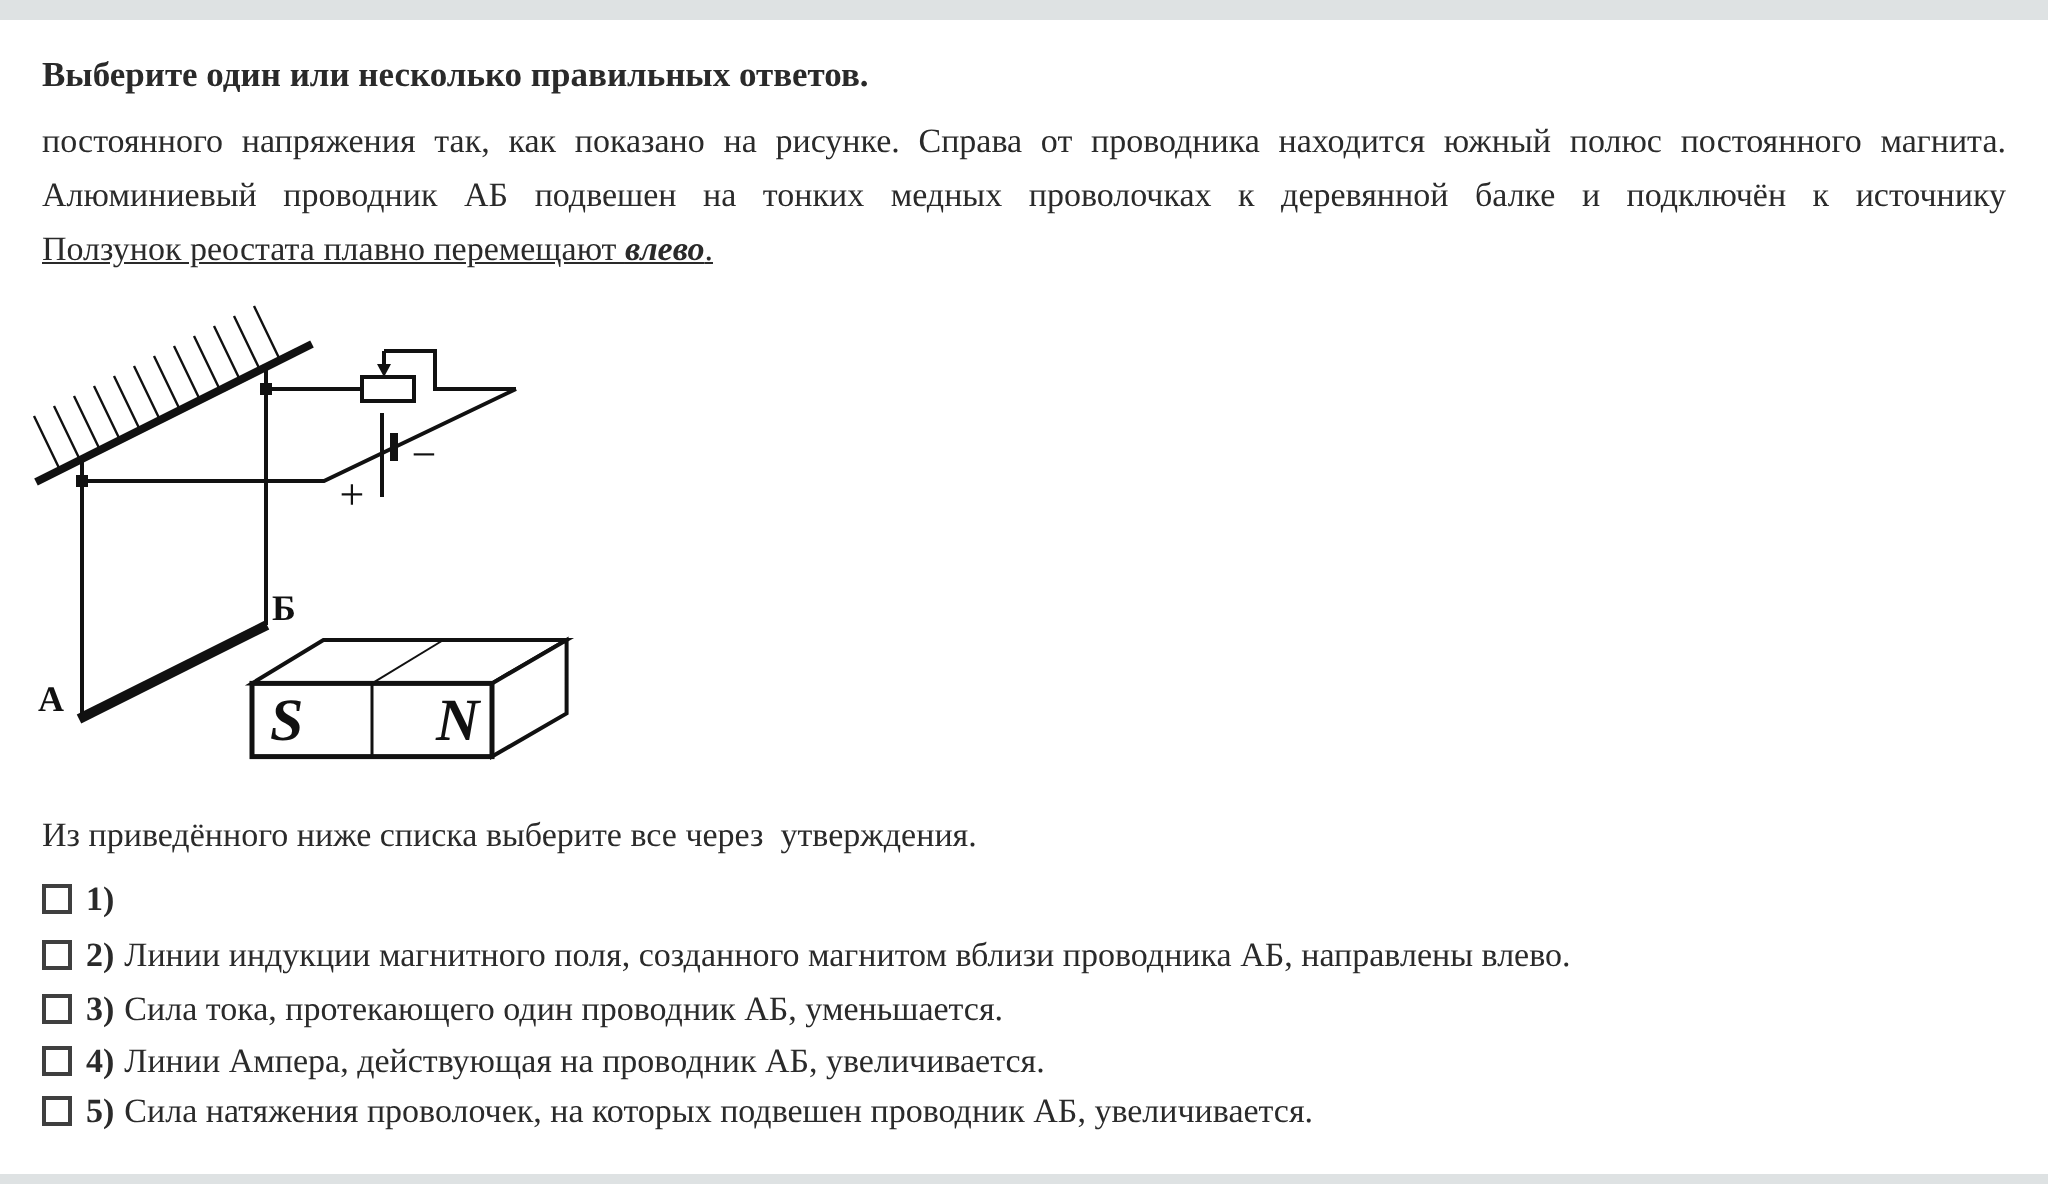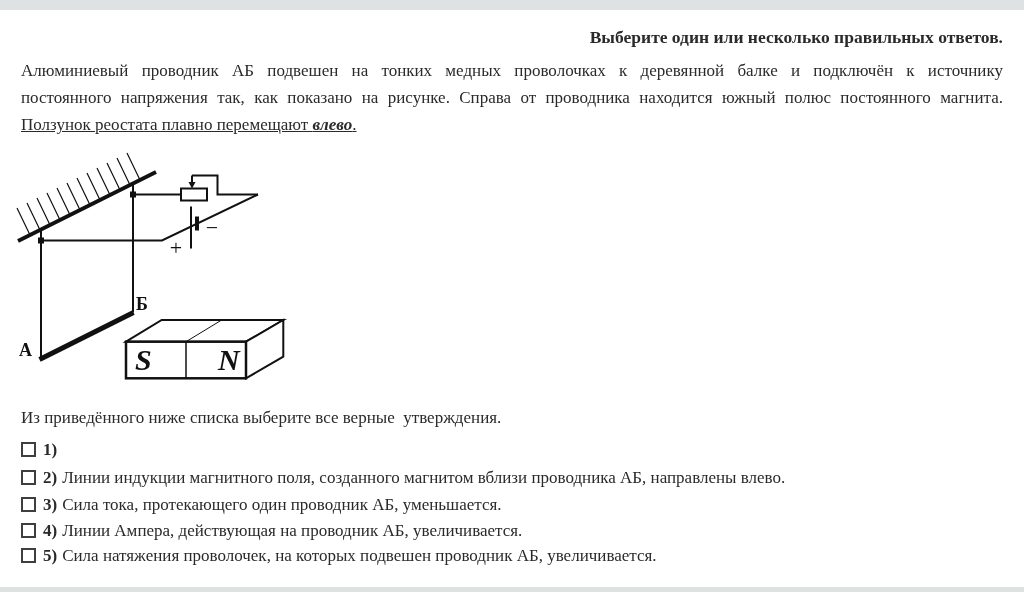--- a/index.html
+++ b/index.html
@@ -7,21 +7,21 @@
     width:1024px;height:592px;position:relative;overflow:hidden;
     background:#ffffff;
     font-family:"Liberation Serif","DejaVu Serif",serif;
     color:#2a2a2a;
   }
   .bar{position:absolute;left:0;width:1024px;background:#dee2e3;}
   .bar.top{top:0;height:10px;}
   .bar.bottom{bottom:0;height:5px;}
   .title{
     position:absolute;left:21px;top:27px;width:982px;
-    font-size:17.5px;font-weight:bold;line-height:20px;text-align:right;
+    font-size:17.5px;font-weight:bold;line-height:20px;
   }
   .para{position:absolute;left:21px;top:57px;width:982px;font-size:17px;}
   .para .jline{
     line-height:27px;white-space:nowrap;
     text-align:justify;text-align-last:justify;
   }
   .para .lline{line-height:27px;white-space:pre;text-decoration:underline;}
   .figure{position:absolute;left:0;top:150px;}
   .figure text{font-family:"Liberation Serif","DejaVu Serif",serif;fill:#111111;}
   .prompt{
@@ -40,22 +40,22 @@
   .optnum{font-weight:bold;margin-right:5px;}
 </style>
 </head>
 <body>
 
 <div class="bar top"></div>
 
 <div class="title">Выберите один или несколько правильных ответов.</div>
 
 <div class="para">
+  <div class="jline">постоянного напряжения так, как показано на рисунке. Справа от проводника находится южный полюс постоянного магнита.</div>
   <div class="jline">Алюминиевый проводник АБ подвешен на тонких медных проволочках к деревянной балке и подключён к источнику</div>
-  <div class="jline">постоянного напряжения так, как показано на рисунке. Справа от проводника находится южный полюс постоянного магнита.</div>
   <div class="lline"><span>Ползунок реостата плавно перемещают </span><b><i>влево</i></b><span>.</span></div>
 </div>
 
 <svg class="figure" width="310" height="245" viewBox="0 0 310 245" fill="none" stroke="#111111">
 
   <path stroke-width="1.2" d="
     M30,85 l-13,-27 M40,80 l-13,-27 M50,75 l-13,-27 M60,70 l-13,-27
     M70,65 l-13,-27 M80,60 l-13,-27 M90,55 l-13,-27 M100,50 l-13,-27
     M110,45 l-13,-27 M120,40 l-13,-27 M130,35 l-13,-27 M140,30 l-13,-27"></path>
   <line x1="18" y1="91" x2="156" y2="22" stroke-width="4"></line>
@@ -86,21 +86,21 @@
     <polygon points="126,191.7 161.7,170 283.3,170 246,191.7" fill="#ffffff" stroke-width="2"></polygon>
     <polygon points="246,191.7 283.3,170 283.3,206.7 246,228.3" fill="#ffffff" stroke-width="2"></polygon>
     <rect x="126" y="191.7" width="120" height="36.6" fill="#ffffff" stroke-width="2.5"></rect>
     <line x1="186" y1="191.7" x2="186" y2="228.3" stroke-width="1.5"></line>
     <line x1="186" y1="191.7" x2="221.7" y2="170" stroke-width="1"></line>
     <text x="135" y="220" font-size="30" font-weight="bold" font-style="italic" stroke="none">S</text>
     <text x="218" y="220" font-size="30" font-weight="bold" font-style="italic" stroke="none">N</text>
   </g>
 </svg>
 
-<div class="prompt">Из приведённого ниже списка выберите все верные  утверждения.</div>
+<div class="prompt">Из приведённого ниже списка выберите все через  утверждения.</div>
 
 <div class="options">
   <div class="opt" style="top:440px">
     <div class="checkbox" role="checkbox" aria-checked="false"></div>
     <span class="optnum">1)</span>
   </div>
   <div class="opt" style="top:468px">
     <div class="checkbox" role="checkbox" aria-checked="false"></div>
     <span class="optnum">2)</span>
     <span>Линии индукции магнитного поля, созданного магнитом вблизи проводника АБ, направлены влево.</span>

